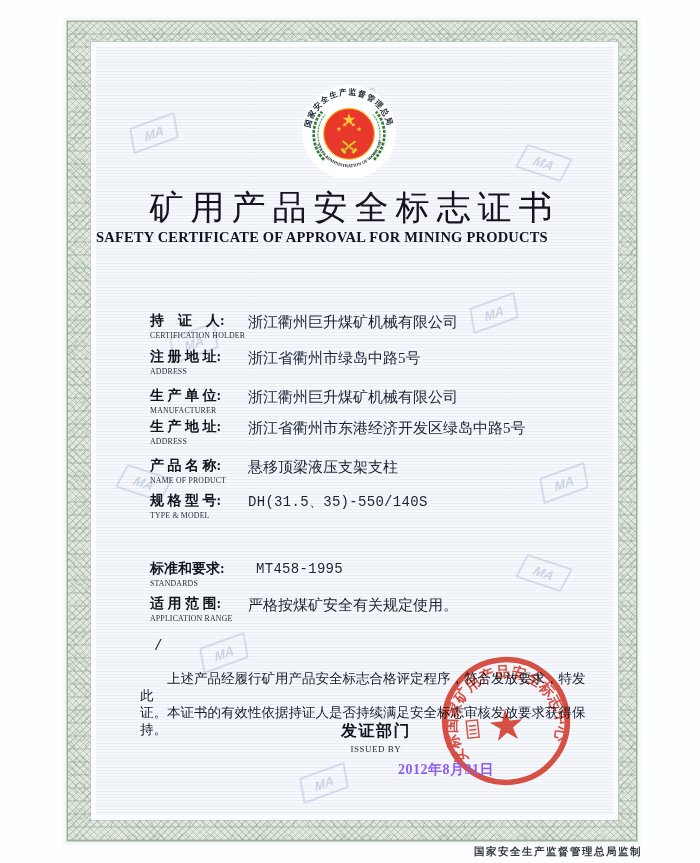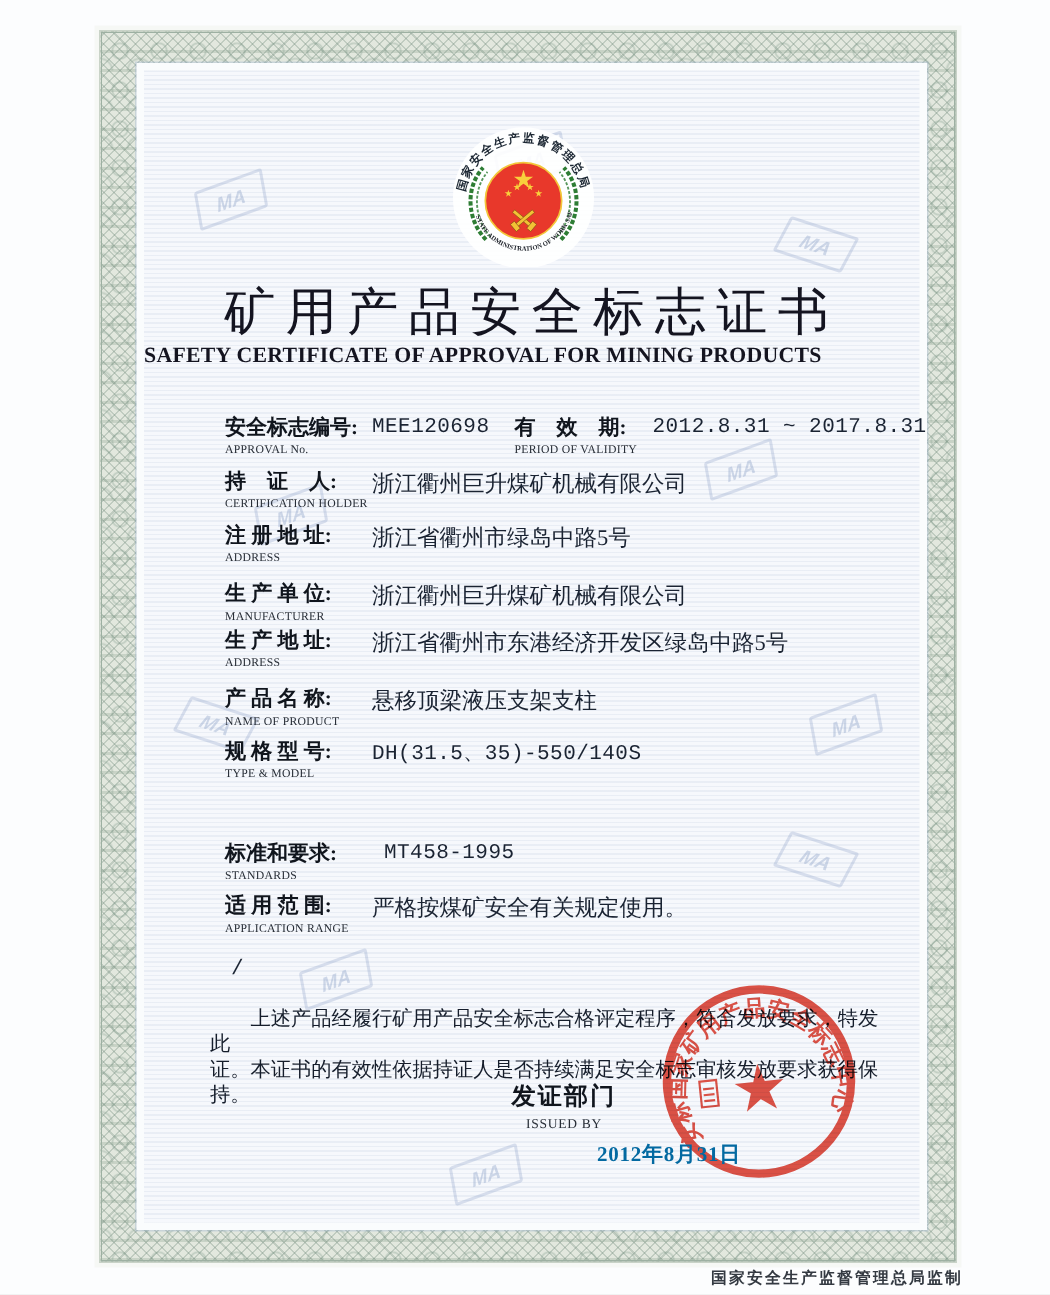--- a/index.html
+++ b/index.html
@@ -53,21 +53,21 @@
   .validity{position:absolute;left:193px;top:0;display:flex;align-items:flex-start;}
   .validity .f-lbl{width:88px;}
   .statement{
     position:absolute;left:140px;top:670px;width:450px;z-index:1;
     font-size:13.5px;line-height:17px;color:#151d2b;
   }
   .statement .l1{text-indent:2em;}
   .issued{position:absolute;left:336px;top:721px;width:80px;text-align:center;z-index:1;}
   .issued .cn{font-size:16px;font-weight:bold;letter-spacing:1.5px;color:#10151d;}
   .issued .en{font-size:9px;letter-spacing:.5px;color:#272d36;margin-top:2px;}
-  .date{position:absolute;left:398px;top:761px;font-size:14px;font-weight:bold;color:#0369a1;z-index:3;letter-spacing:.5px;}
+  .date{position:absolute;left:398px;top:761px;font-size:14px;font-weight:bold;color:#8b5cf6;z-index:3;letter-spacing:.5px;}
   .seal{position:absolute;left:440px;top:655px;width:132px;height:132px;z-index:2;
         transform:rotate(-6deg);opacity:.86;mix-blend-mode:multiply;}
   .footer{
     position:absolute;right:58px;top:845px;font-size:10.5px;font-weight:bold;
     letter-spacing:1.5px;color:#343a42;z-index:1;
   }
 </style>
 </head>
 <body>
 
@@ -119,34 +119,20 @@
       <rect x="-9.2" y="-3.2" width="3.6" height="6.4" transform="rotate(-40)"></rect>
     </g>
     <text font-size="4.6" font-weight="bold" fill="#20242c" font-family="Liberation Serif,serif">
       <textPath href="#arcBottom" startOffset="3">STATE ADMINISTRATION OF WORK SAFETY</textPath>
     </text>
   </svg>
 
   <div class="title-cn">矿用产品安全标志证书</div>
   <div class="title-en">SAFETY CERTIFICATE OF APPROVAL FOR MINING PRODUCTS</div>
 
-  <div class="f-row f-flex" style="top:276px;">
-    <div class="f-lbl">
-      <div class="cn">安全标志编号:</div>
-      <div class="en">APPROVAL No.</div>
-    </div>
-    <div class="f-val mono">MEE120698</div>
-    <div class="validity">
-      <div class="f-lbl">
-        <div class="cn">有　效　期:</div>
-        <div class="en">PERIOD OF VALIDITY</div>
-      </div>
-      <div class="f-val mono">2012.8.31 ~ 2017.8.31</div>
-    </div>
-  </div>
 
   <div class="f-row f-flex" style="top:312px;">
     <div class="f-lbl">
       <div class="cn">持　证　人:</div>
       <div class="en">CERTIFICATION HOLDER</div>
     </div>
     <div class="f-val">浙江衢州巨升煤矿机械有限公司</div>
   </div>
 
   <div class="f-row f-flex" style="top:348px;">

